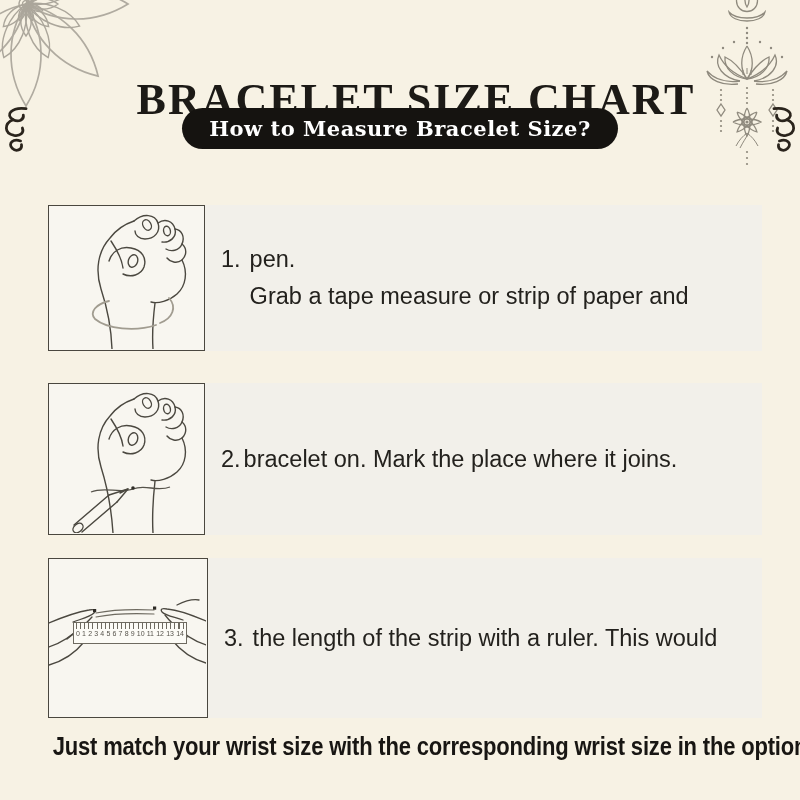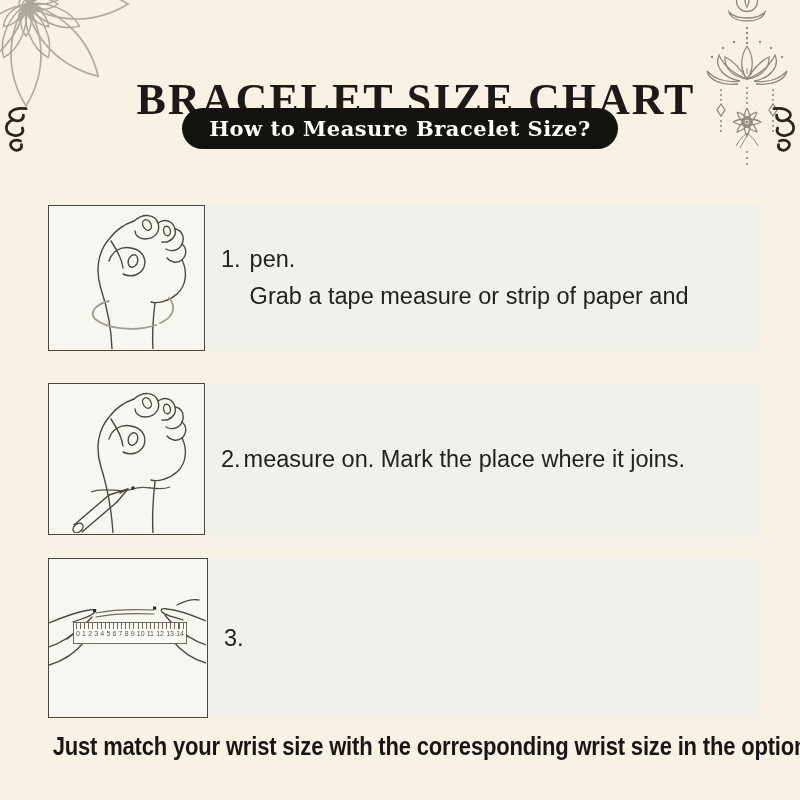--- a/index.html
+++ b/index.html
@@ -243,21 +243,21 @@
         <ellipse cx="29" cy="144" rx="5.6" ry="4" transform="rotate(-40 29 144)"></ellipse>
         <path d="M60,111 L79,105 L68,118"></path>
         <path d="M71,109 L79,105"></path>
       </g>
     </svg>
   </div>
   <div class="step-text">
     <div class="step-inner">
       <span class="num">2.</span>
       <div class="lines">
-        <div>measure on. Mark the place where it joins.</div>
+        <div>bracelet on. Mark the place where it joins.</div>
       </div>
     </div>
   </div>
 </section>
 
 <section class="step-row row3">
   <div class="illus-box">
     <svg width="157" height="157" viewBox="0 0 157 157" fill="none">
       <g stroke="#4b4840" stroke-width="1.3" stroke-linecap="round" stroke-linejoin="round">
         <path d="M0,64 C14,58 28,53 40,51 C45,50 47,51 45,54 C41,58 32,60 24,63"></path>
@@ -297,20 +297,21 @@
           <span>12</span>
           <span>13</span>
           <span>14</span>
         </div>
     </div>
   </div>
   <div class="step-text">
     <div class="step-inner">
       <span class="num">3.</span>
       <div class="lines">
+        <div>the length of the strip with a ruler. This would</div>
       </div>
     </div>
   </div>
 </section>
 
 <footer class="footer">
   <span>Just match your wrist size with the corresponding wrist size in the options.</span>
 </footer>
 
 </body></html>

